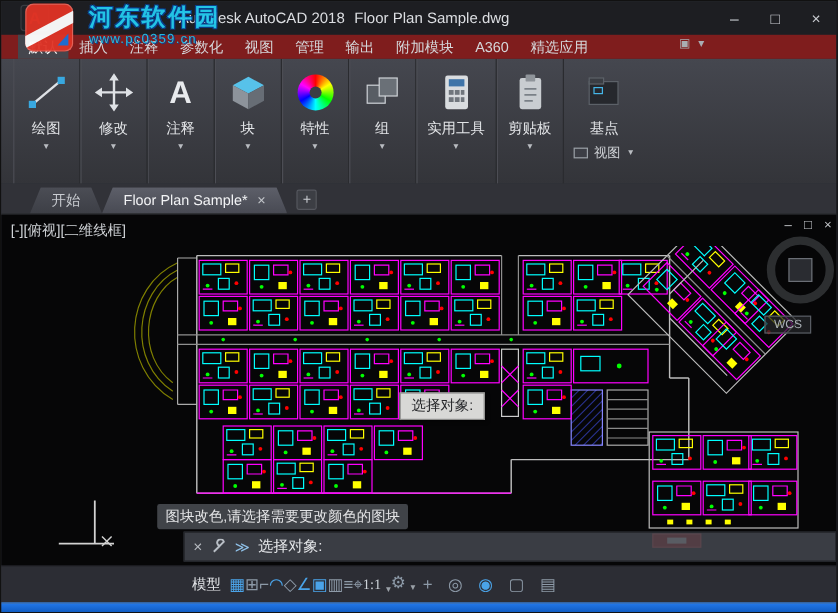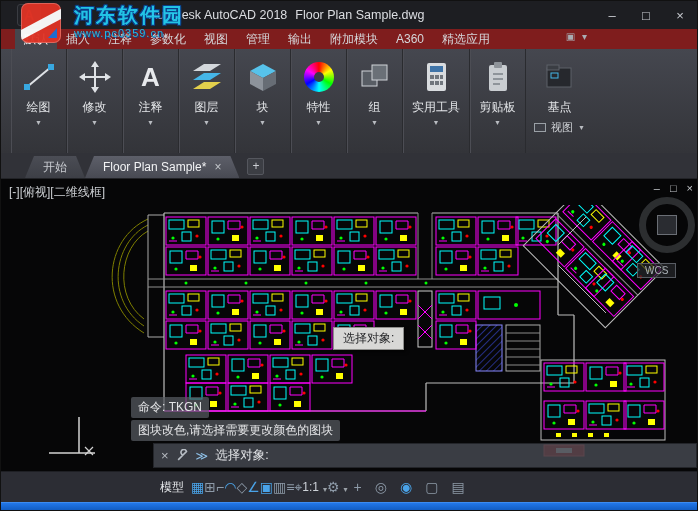--- a/index.html
+++ b/index.html
@@ -98,21 +98,21 @@
   .cmdbar .cclose { color:#b6bac0; font-size:13px; }
   .cmdbar .cprompt-ico { color:#8fc1e8; font-size:12px; }
   .cmdbar .ctext { color:#e4e6e9; font-size:12.5px; }
 
   
   .statusbar { height:31px; background:#2c2d34; border-top:1px solid #1e1f24; display:flex; align-items:center;
     gap:0; padding-left:152px; }
   .sb-model { color:#e3e5e8; font-size:12px; padding:3px 7px; }
   .sb-ico { font-size:14px; color:#8d9aa8; line-height:1; }
   .sb-ico.on { color:#4aa3e8; }
-  .sb-scale { color:#cdd2d8; font-size:12px; display:flex; gap:4px; align-items:flex-end; }
+  .sb-scale { color:#cdd2d8; font-size:12px; display:flex; gap:4px; align-items:flex-end;font-family:Liberation Serif, serif; }
   .sb-caret { font-size:8px; color:#9aa0a7; }
   .sb-group-r { display:flex; gap:13px; align-items:center; margin-left:6px; }
 
   .bottombar { height:10px; background:linear-gradient(#2277e8,#0d55b8); border-top:1px solid #3c8bf0; }
 </style>
 </head>
 <body>
 
 <div id="app">
 
@@ -180,31 +180,20 @@
     </div>
 
     <div class="rpanel">
       <div class="pi">
           <span class="icon-annotate">A</span>
         </div>
       <div class="plabel">注释</div>
       <div class="pchev">▼</div>
     </div>
 
-    <div class="rpanel">
-      <div class="pi">
-        <svg width="36" height="34" viewBox="0 0 36 34">
-          <polygon points="4,11 15,4 32,4 21,11" fill="#d4d8dc"></polygon>
-          <polygon points="4,20 15,13 32,13 21,20" fill="#45b6e8"></polygon>
-          <polygon points="4,29 15,22 32,22 21,29" fill="#e3d04c"></polygon>
-        </svg>
-      </div>
-      <div class="plabel">图层</div>
-      <div class="pchev">▼</div>
-    </div>
 
     <div class="rpanel">
       <div class="pi">
         <svg width="34" height="34" viewBox="0 0 34 34">
           <polygon points="17,4 30,11 17,18 4,11" fill="#57c2ea"></polygon>
           <polygon points="4,11 17,18 17,31 4,24" fill="#8d939b"></polygon>
           <polygon points="30,11 17,18 17,31 30,24" fill="#676d75"></polygon>
         </svg>
       </div>
       <div class="plabel">块</div>
@@ -434,21 +423,20 @@
     </div>
     <div class="wcs-box">WCS</div>
 
     <svg class="ucs" width="54" height="48" viewBox="0 0 54 48">
       <path d="M32,2 V38 M2,38 H48" stroke="#d2d2d2" stroke-width="1.5" fill="none"></path>
       <path d="M38,32 l8,8 m0,-8 l-8,8" stroke="#d2d2d2" stroke-width="1.2" fill="none"></path>
     </svg>
 
     <div class="tooltip">选择对象:</div>
 
-    <div class="cmd-hist h1">命令: TKGN</div>
     <div class="cmd-hist h2">图块改色,请选择需要更改颜色的图块</div>
 
     <div class="cmdbar">
       <span class="cclose">×</span>
       <svg width="13" height="13" viewBox="0 0 12 12">
         <path d="M2,10 L6.5,5.5 M6.5,5.5 a2.6,2.6 0 1 1 3.2,-3.2 l-2,2 z" stroke="#b8bec5" fill="none" stroke-width="1.5"></path>
       </svg>
       <span class="cprompt-ico">≫</span>
       <span class="ctext">选择对象:</span>
     </div>

